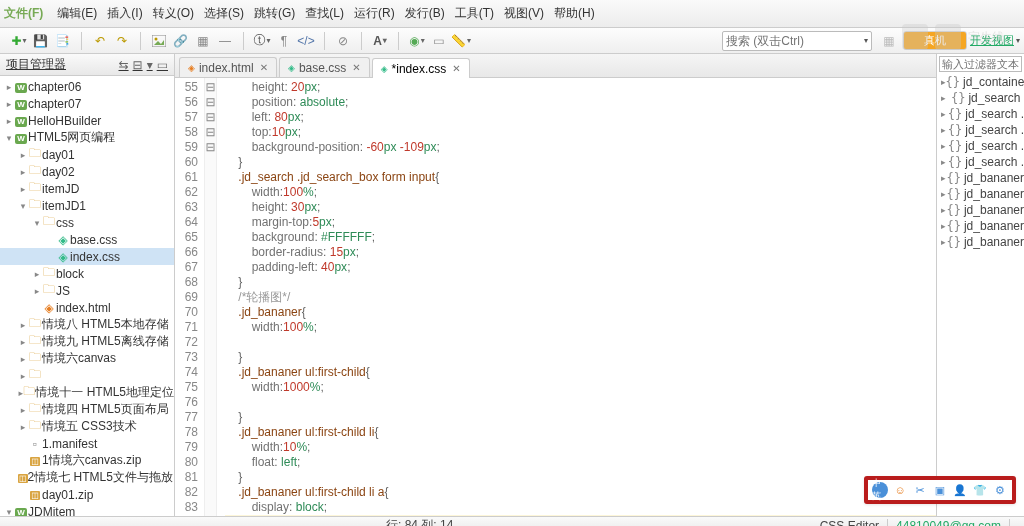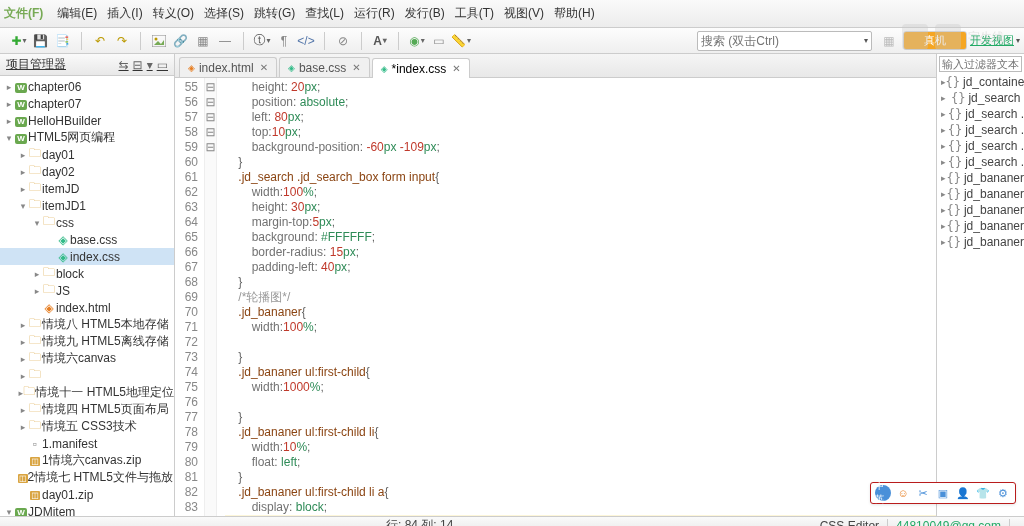--- a/index.html
+++ b/index.html
@@ -5,21 +5,21 @@
 * { margin:0; padding:0; box-sizing:border-box; font-family:"Microsoft YaHei",Arial,sans-serif; font-size:12px; }
 body { background:#f0f0f0; width:1024px; height:526px; overflow:hidden; }
 .menubar { background:linear-gradient(#fafafa,#ececec); height:28px; display:flex; align-items:center; padding:8px 4px; border-bottom:1px solid #ccc; color:#333; }
 .menubar span { margin-right:10px; cursor:default; }
 .menubar span:first-child { font-weight:bold; color:#7a5; margin-right:14px; }
 .toolbar { background:linear-gradient(#fdfdfd,#efefef); height:26px; display:flex; align-items:center; padding:0 4px; border-bottom:1px solid #ccc; }
 .tb-group { display:flex; align-items:center; height:100%; padding:0 4px; }
 .tb-sep { width:1px; height:18px; background:#ccc; margin:0 3px; }
 .tb-btn { width:20px; height:20px; display:flex; align-items:center; justify-content:center; margin:0 1px; cursor:pointer; border-radius:2px; }
 .tb-drop { font-size:8px; color:#666; margin-left:1px; }
-.searchbox { margin-left:auto; display:flex; align-items:center; background:#fff; border:1px solid #bbb; height:20px; width:175px; padding:0 3px; color:#888; border-radius:2px; }
+.searchbox { margin-left:auto; display:flex; align-items:center; background:#fff; border:1px solid #bbb; height:20px; width:150px; padding:0 3px; color:#888; border-radius:2px; }
 .searchbox input { border:none; outline:none; width:100%; font-size:12px; color:#888; }
 .toolbar-right { display:flex; align-items:center; margin-left:6px; }
 .orange-btn { background:#f5a623; color:#fff; padding:1px 20px; border-radius:2px; font-size:11px; margin:0 4px; outline:1px solid rgba(0,0,0,.15); }
 .link-btn { color:#2a6; text-decoration:underline; cursor:pointer; font-size:11px; margin-right:2px; }
 .dd { font-size:8px; color:#555; }
 .main { display:flex; height:462px; }
 .sidebar { width:175px; background:#fff; border-right:1px solid #ccc; display:flex; flex-direction:column; }
 .panel-header { background:linear-gradient(#fafafa,#e8e8e8); height:22px; display:flex; align-items:center; padding:0 6px; border-bottom:1px solid #ccc; font-size:11px; color:#333;text-decoration:underline; }
 .panel-header .ph-icons { margin-left:auto; display:flex; gap:4px; color:#666; font-size:10px; }
 .tree { flex:1; overflow:auto; padding:2px 0; }
@@ -53,21 +53,21 @@
 @keyframes blink { 50%{opacity:0} }
 .outline { width:88px; background:#fff; border-left:1px solid #ccc; display:flex; flex-direction:column; }
 .filter-box { border:1px solid #bbb; margin:2px; padding:1px 2px; color:#888; font-size:11px; background:#fff; }
 .filter-box input { border:none; width:100%; outline:none; font-size:11px; color:#888; }
 .outline-list { flex:1; overflow:hidden; }
 .ol-row { display:flex; align-items:center; height:16px; padding-left:4px; font-size:11px; color:#444; white-space:nowrap; }
 .ol-row .br { color:#888; font-family:monospace; margin-right:3px; }
 .statusbar { height:18px; background:linear-gradient(#fafafa,#e8e8e8); border-top:1px solid #ccc; display:flex; align-items:center; font-size:11px; color:#444; padding:0 6px; }
 .sb-sep { width:1px; height:14px; background:#ccc; margin:0 8px; }
 .sb-right { margin-left:auto; display:flex; align-items:center; }
-.floatbar { position:absolute; right:8px; bottom:22px; display:flex; gap:4px; background:#fff; border:1px solid #b91c1c; border-radius:3px; padding:2px 4px; box-shadow:0 1px 3px rgba(0,0,0,.1); }
+.floatbar { position:absolute; right:8px; bottom:22px; display:flex; gap:4px; background:#fff; border:4px solid #b91c1c; border-radius:3px; padding:2px 4px; box-shadow:0 1px 3px rgba(0,0,0,.1); }
 .floatbar .fi { width:16px; height:16px; display:flex; align-items:center; justify-content:center; font-size:11px; cursor:pointer; }
 .watermark { position:absolute; top:24px; right:20px; font-size:26px; color:rgba(200,200,200,.45); pointer-events:none; display:flex; align-items:center; gap:7px; font-weight:300; }
 .wm-ic { width:26px; height:26px; background:rgba(200,200,200,.35); border-radius:4px; }
 </style>
 </head>
 <body>
 
 <div class="menubar">
   <span>文件(F)</span>
   <span>编辑(E)</span>

